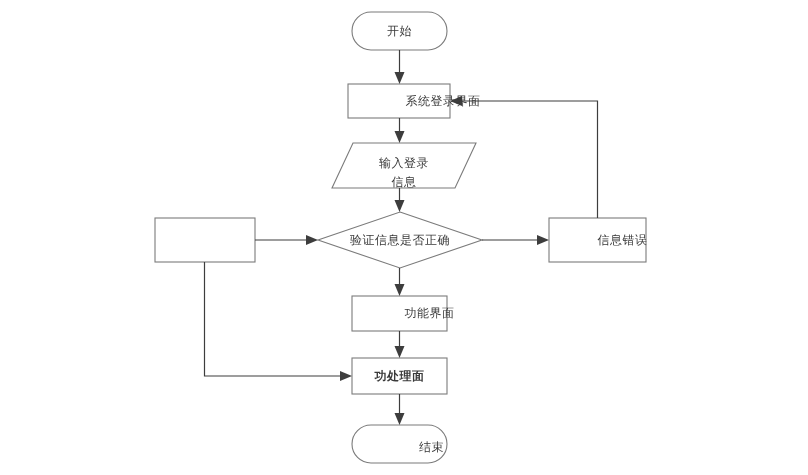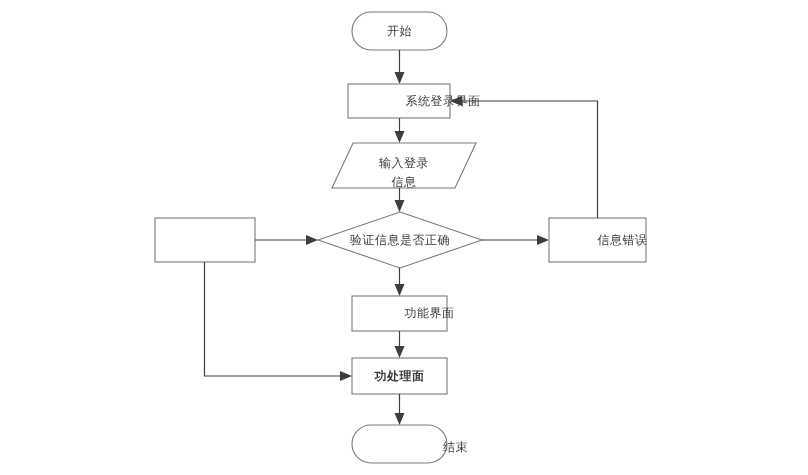--- a/index.html
+++ b/index.html
@@ -139,15 +139,15 @@
 
 
   <div class="node-text" style="left:318px; top:222px; width:164px; height:36px;text-align:center;">验证信息是否正确</div>
 
   <div class="node-text" style="left:574px; top:218px; width:97px; height:44px;">信息错误</div>
 
   <div class="node-text" style="left:352px; top:296px; width:95px; height:35px;margin-left:30px;">功能界面</div>
 
   <div class="node-text" style="left:352px; top:358px; width:95px; height:36px;font-weight:bold;">功处理面</div>
 
-  <div class="node-text" style="left:360px; top:425px; width:95px; height:44px;padding-left:48px;">结束</div>
+  <div class="node-text" style="left:336px; top:425px; width:95px; height:44px;padding-left:48px;">结束</div>
 
 </div>
 
 </body></html>

